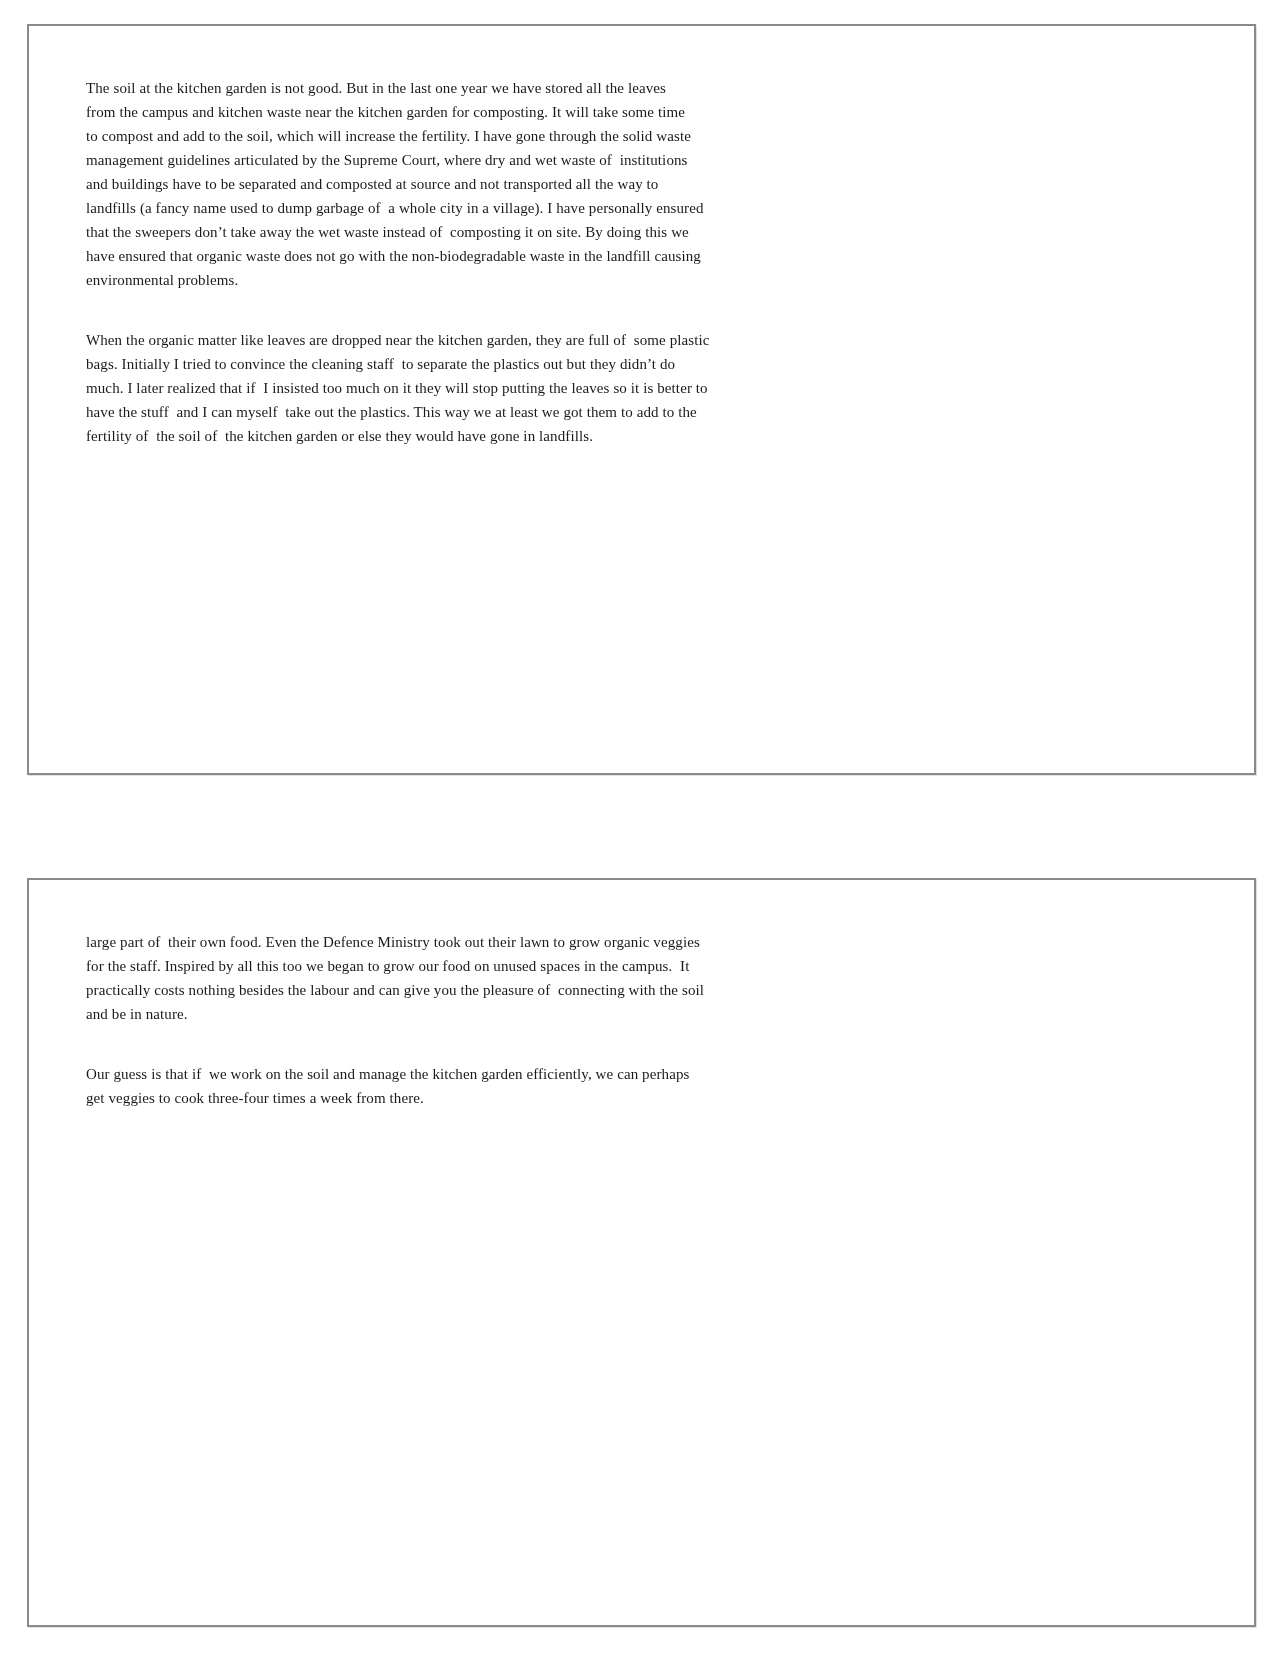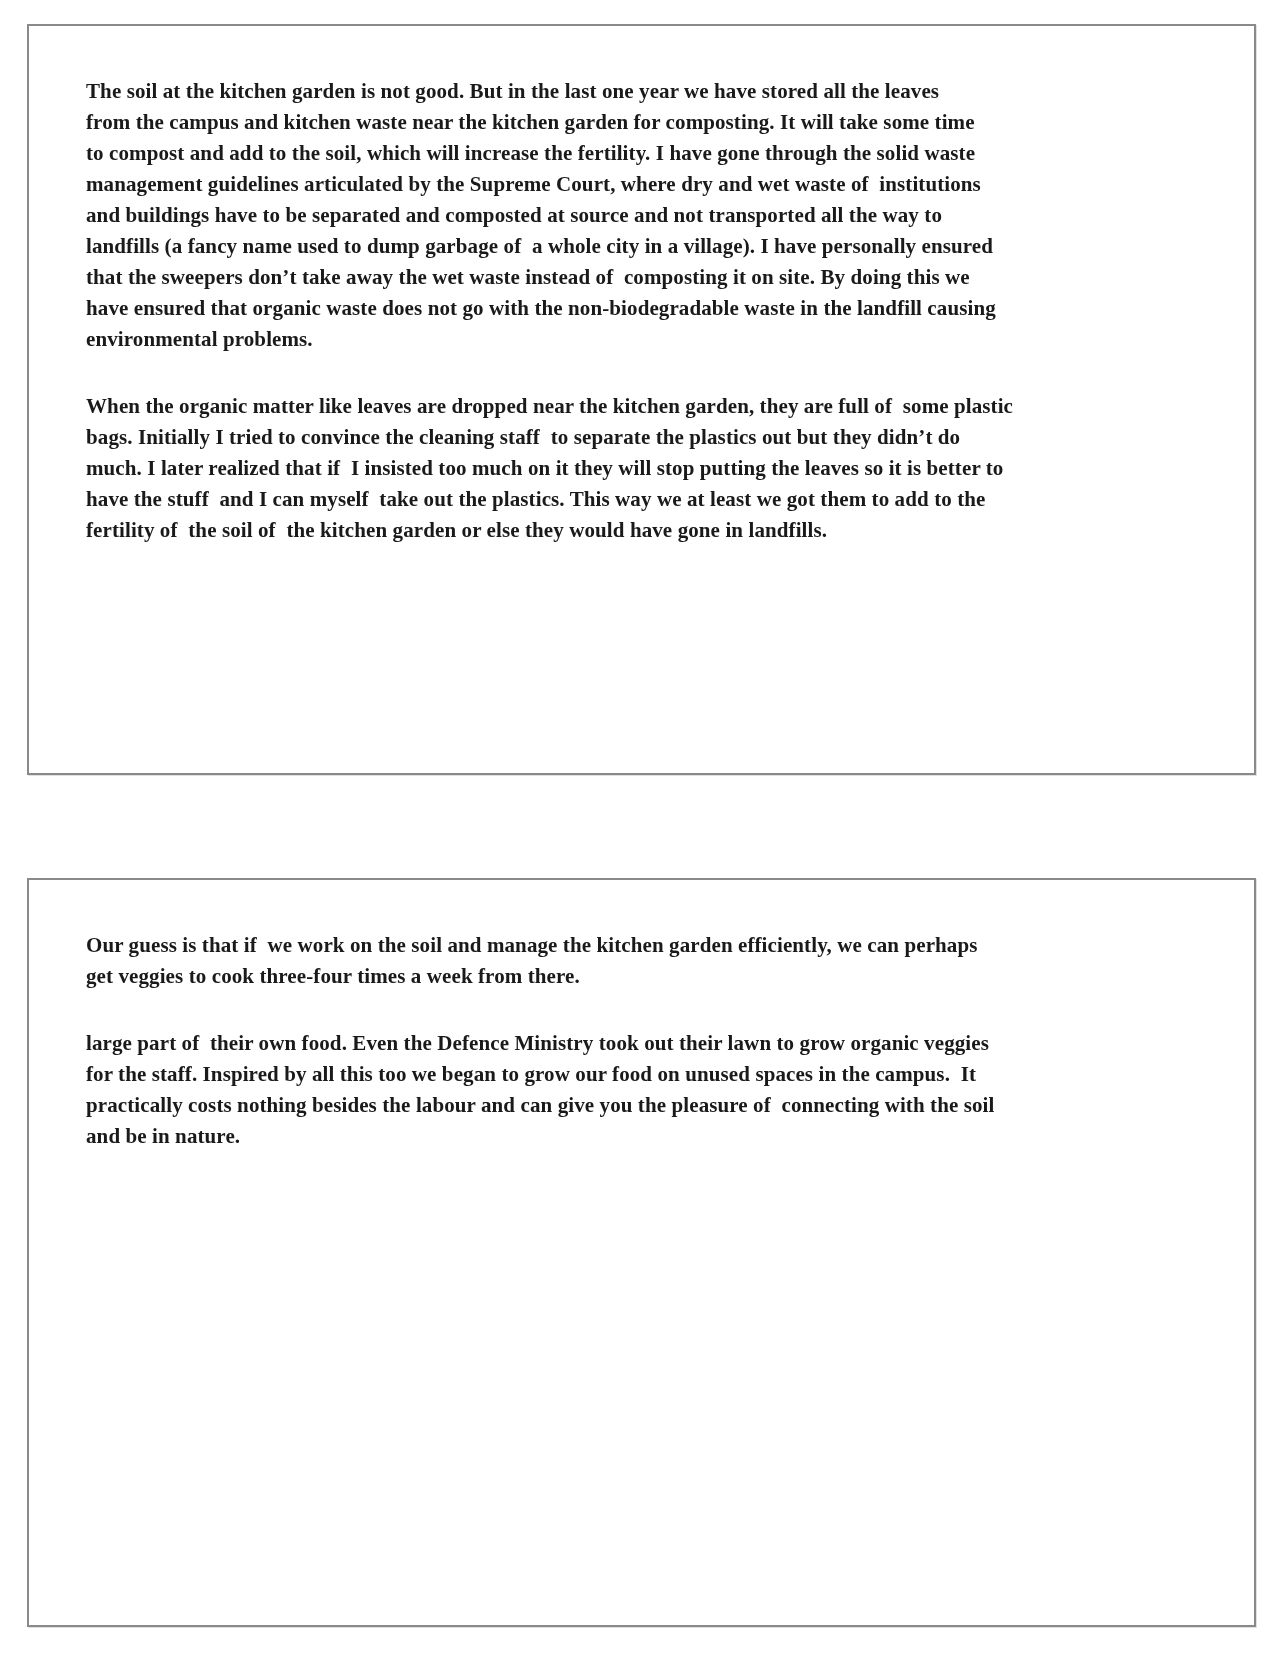--- a/index.html
+++ b/index.html
@@ -32,25 +32,24 @@
   }
   .page-2 {
     top: 878px;
     height: 749px;
   }
   .page-body {
     padding: 50px 40px 0 57px;
   }
   .para {
     margin: 0 0 36px 0;
-    font-size: 21px;
-    line-height: 31px;
+    font-size: 15px;
+    line-height: 24px;
     white-space: pre-wrap;
     letter-spacing: 0.1px;
-    font-weight: bold;
   }
 </style>
 </head>
 <body>
 
 <div class="canvas">
 
   <section class="page page-1">
     <div class="page-body">
       <p class="para">The soil at the kitchen garden is not good. But in the last one year we have stored all the leaves
@@ -65,22 +64,22 @@
       <p class="para">When the organic matter like leaves are dropped near the kitchen garden, they are full of  some plastic
 bags. Initially I tried to convince the cleaning staff  to separate the plastics out but they didn’t do
 much. I later realized that if  I insisted too much on it they will stop putting the leaves so it is better to
 have the stuff  and I can myself  take out the plastics. This way we at least we got them to add to the
 fertility of  the soil of  the kitchen garden or else they would have gone in landfills.</p>
     </div>
   </section>
 
   <section class="page page-2">
     <div class="page-body">
-      <p class="para">Our guess is that if  we work on the soil and manage the kitchen garden efficiently, we can perhaps
-get veggies to cook three-four times a week from there.</p>
       <p class="para">large part of  their own food. Even the Defence Ministry took out their lawn to grow organic veggies
 for the staff. Inspired by all this too we began to grow our food on unused spaces in the campus.  It
 practically costs nothing besides the labour and can give you the pleasure of  connecting with the soil
 and be in nature.</p>
+      <p class="para">Our guess is that if  we work on the soil and manage the kitchen garden efficiently, we can perhaps
+get veggies to cook three-four times a week from there.</p>
     </div>
   </section>
 
 </div>
 
 </body></html>

